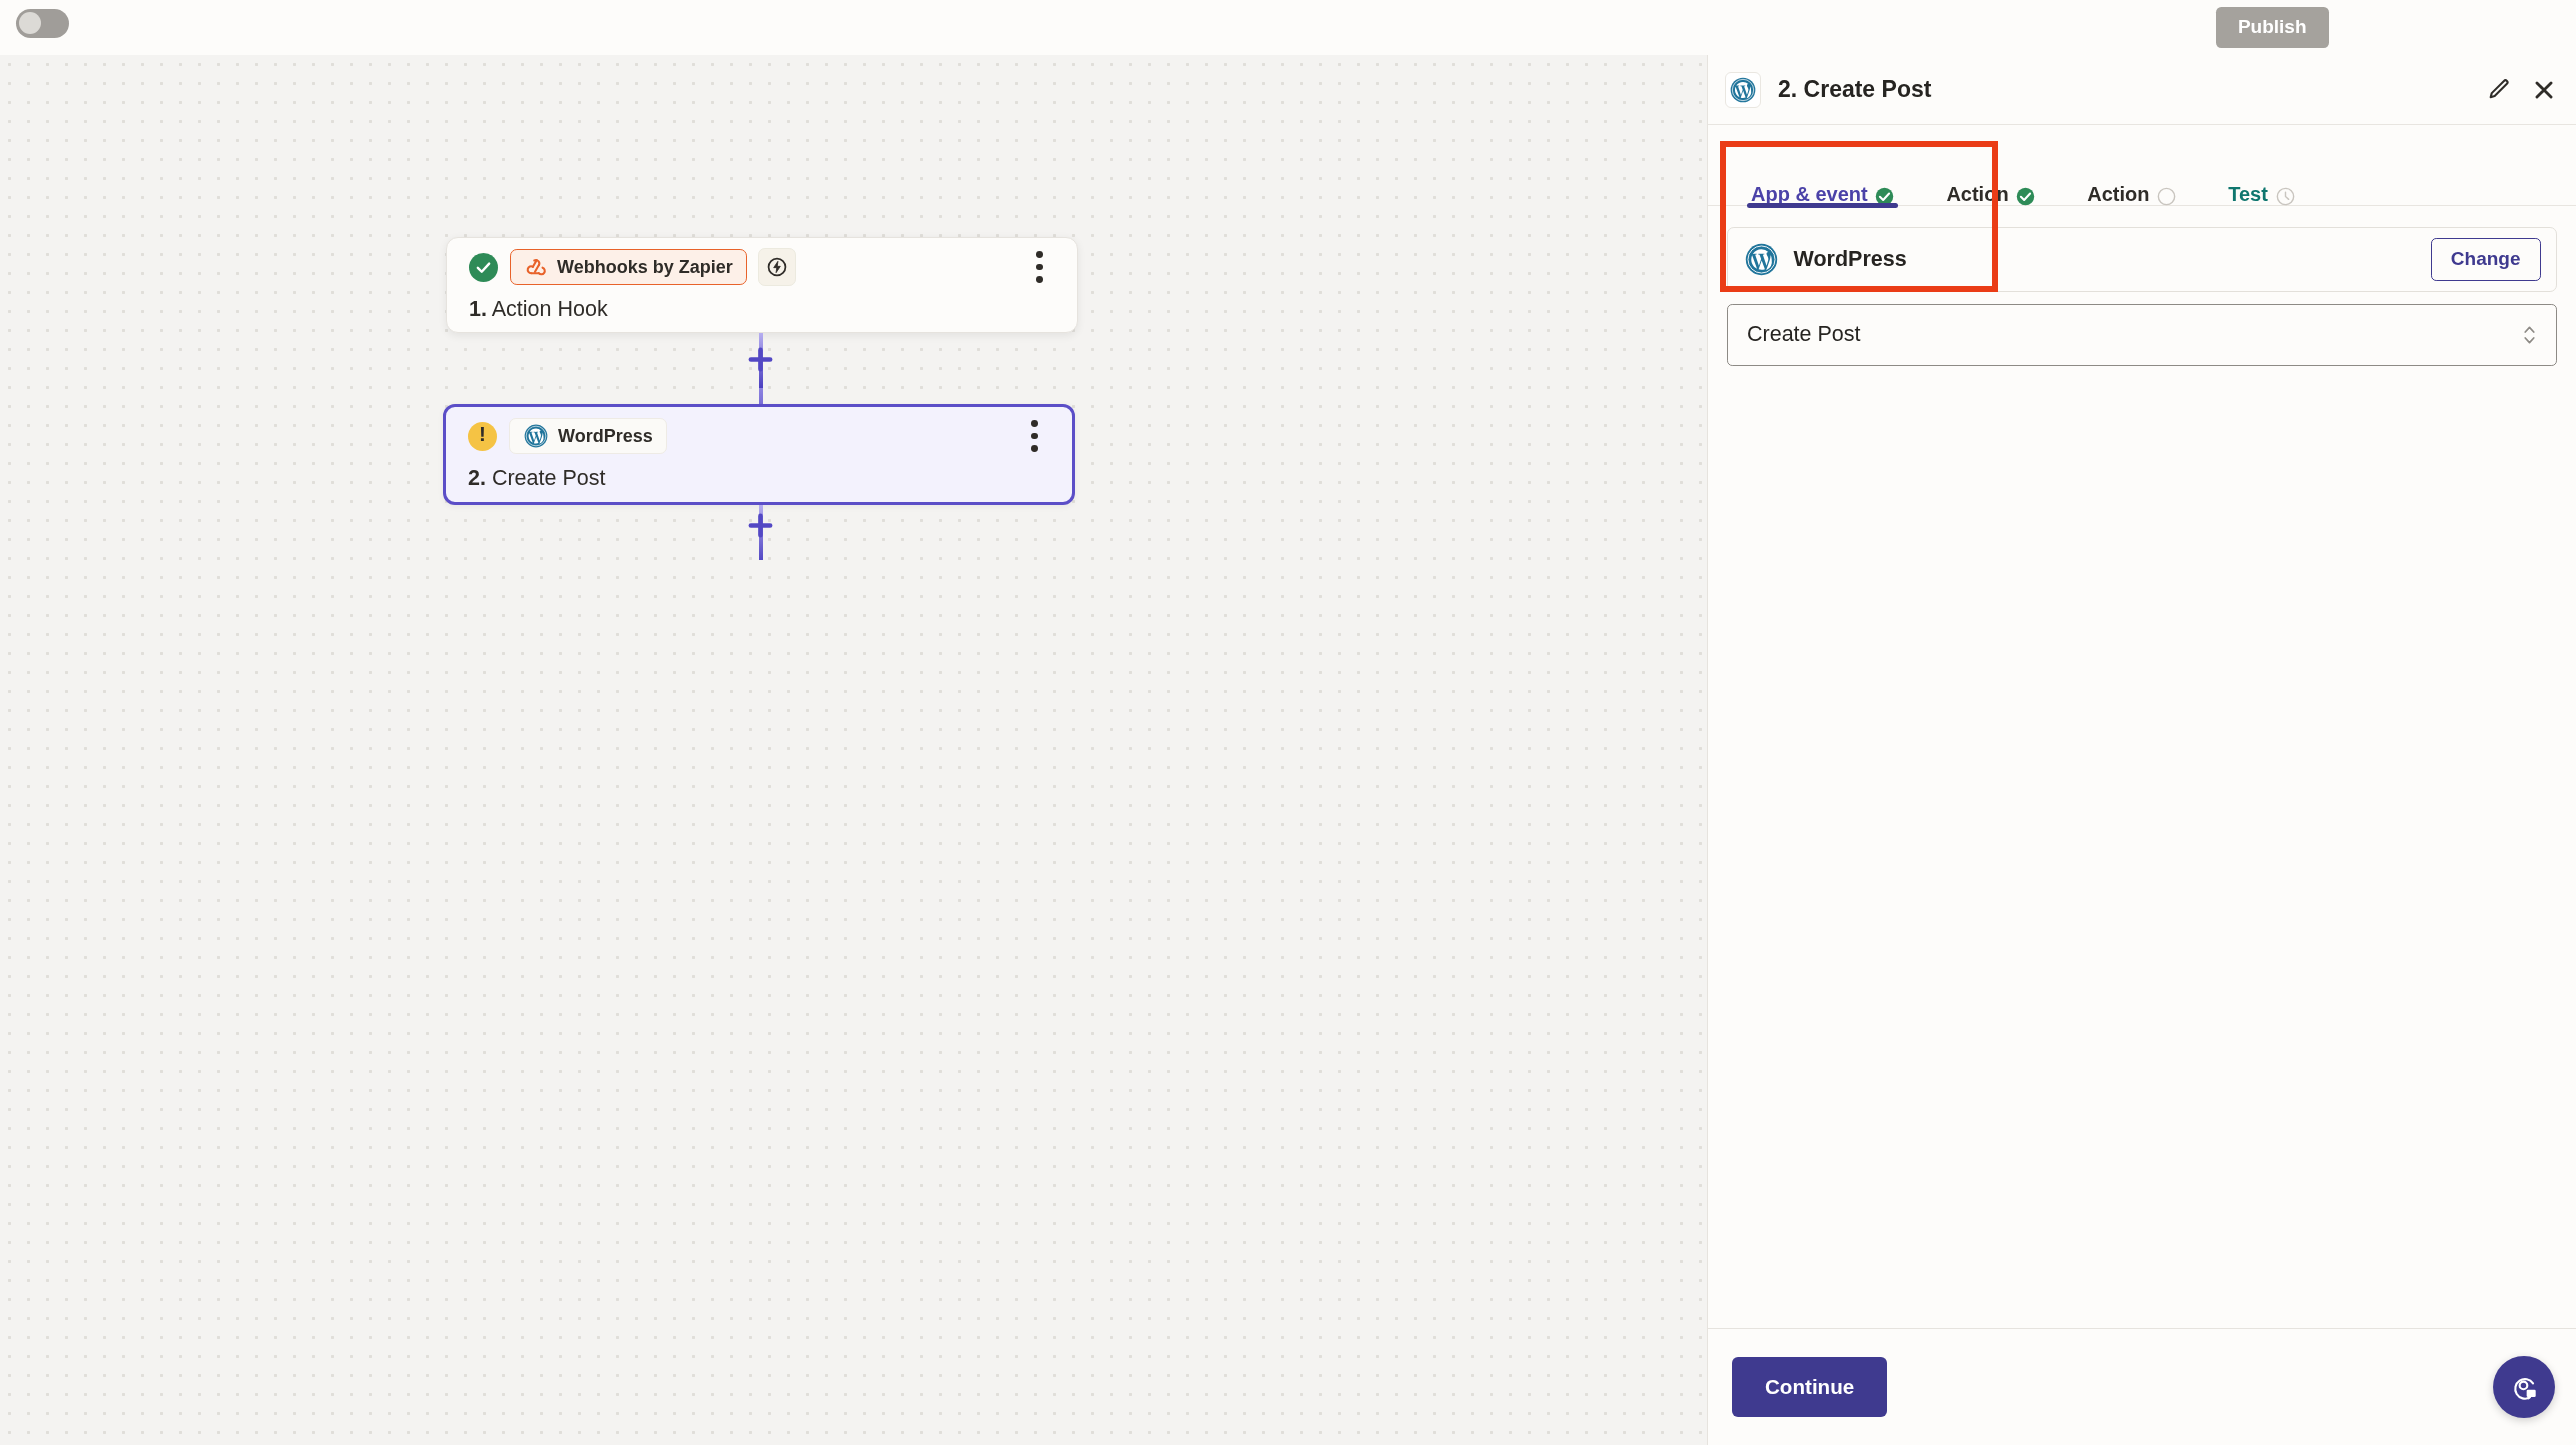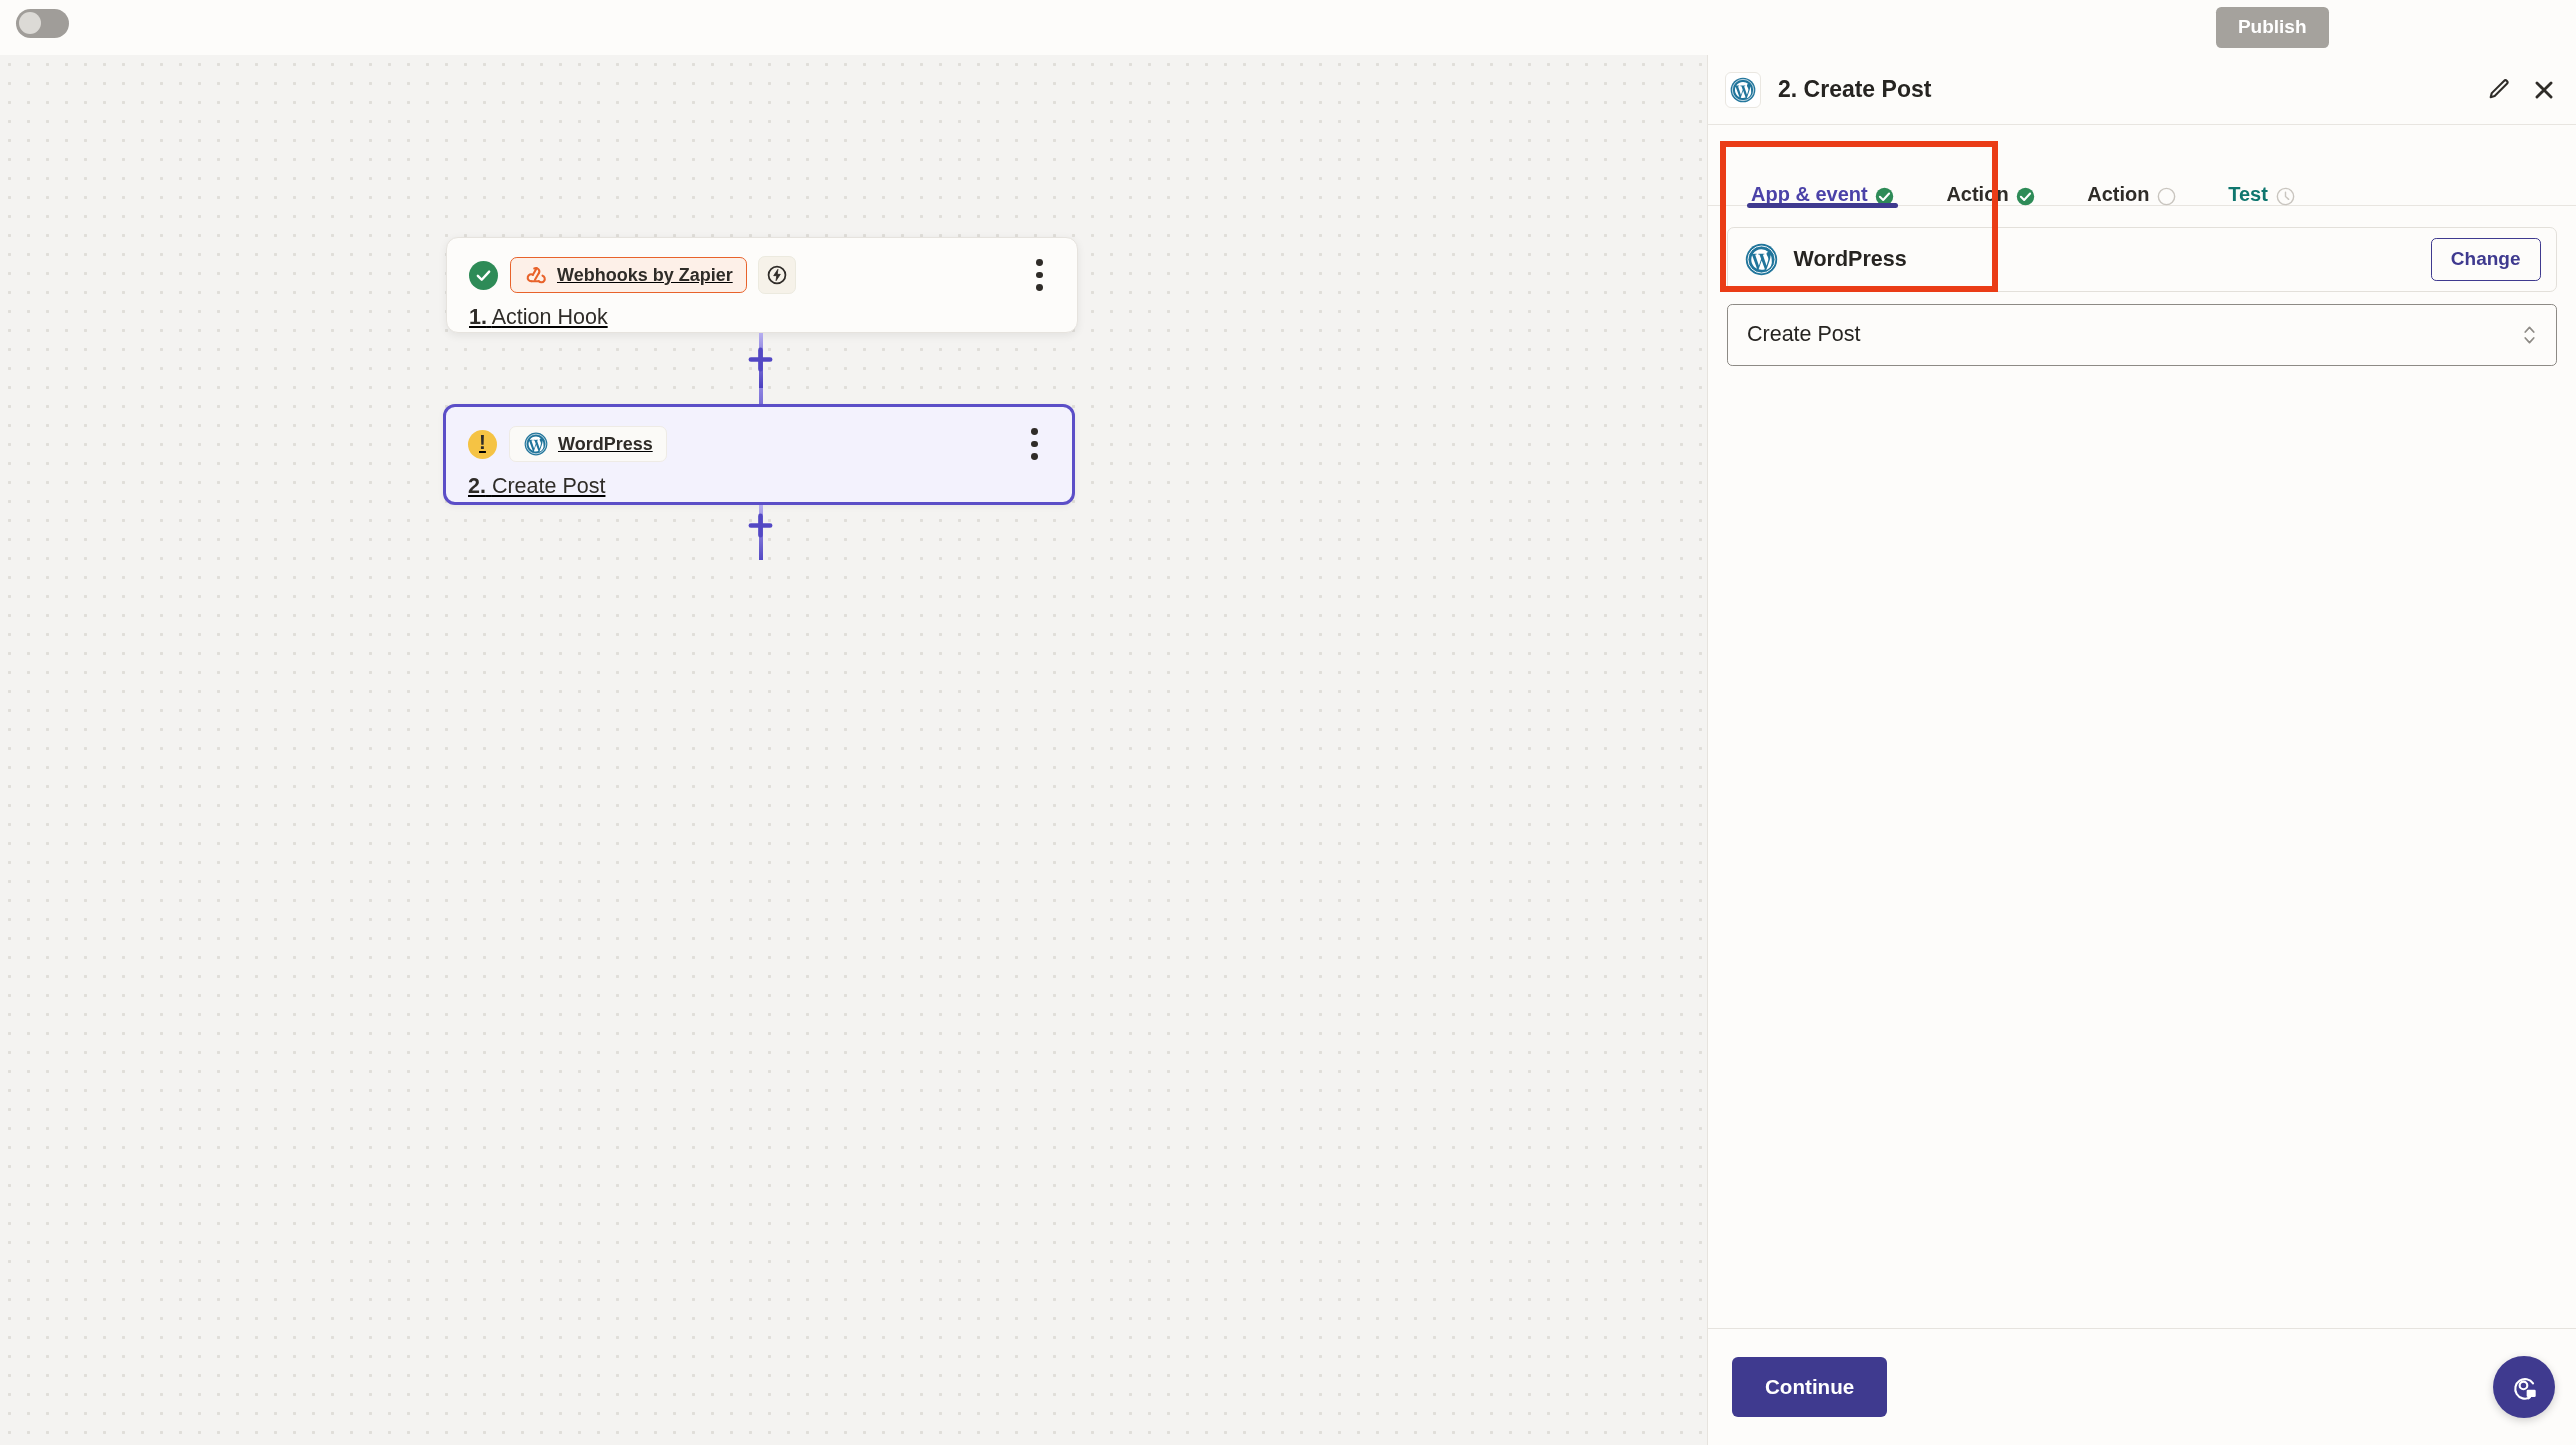--- a/index.html
+++ b/index.html
@@ -39,21 +39,21 @@
     width:1707px; height:1390px;
     background-color:#f4f3f1;
     background-image:radial-gradient(#e0ded9 1.4px, transparent 1.5px);
     background-size:19px 19px;
     overflow:hidden;
   }
 
   
   .node {
     position:absolute; width:632px; border-radius:12px;
-    background:#fdfcfa; padding:19px 22px 17px 22px;text-decoration:underline;
+    background:#fdfcfa; padding:11px 22px 17px 22px;
   }
   .node.trigger {
     left:446px; top:182px; height:96px;
     border:0.9px solid #e6e3de;
     box-shadow:0 2.6px 8.6px rgba(0,0,0,0.07);
   }
   .node.selected {
     left:443px; top:349px; height:101px;
     background:#f3f2fd;
     border:3.4px solid #5b4ec7;

